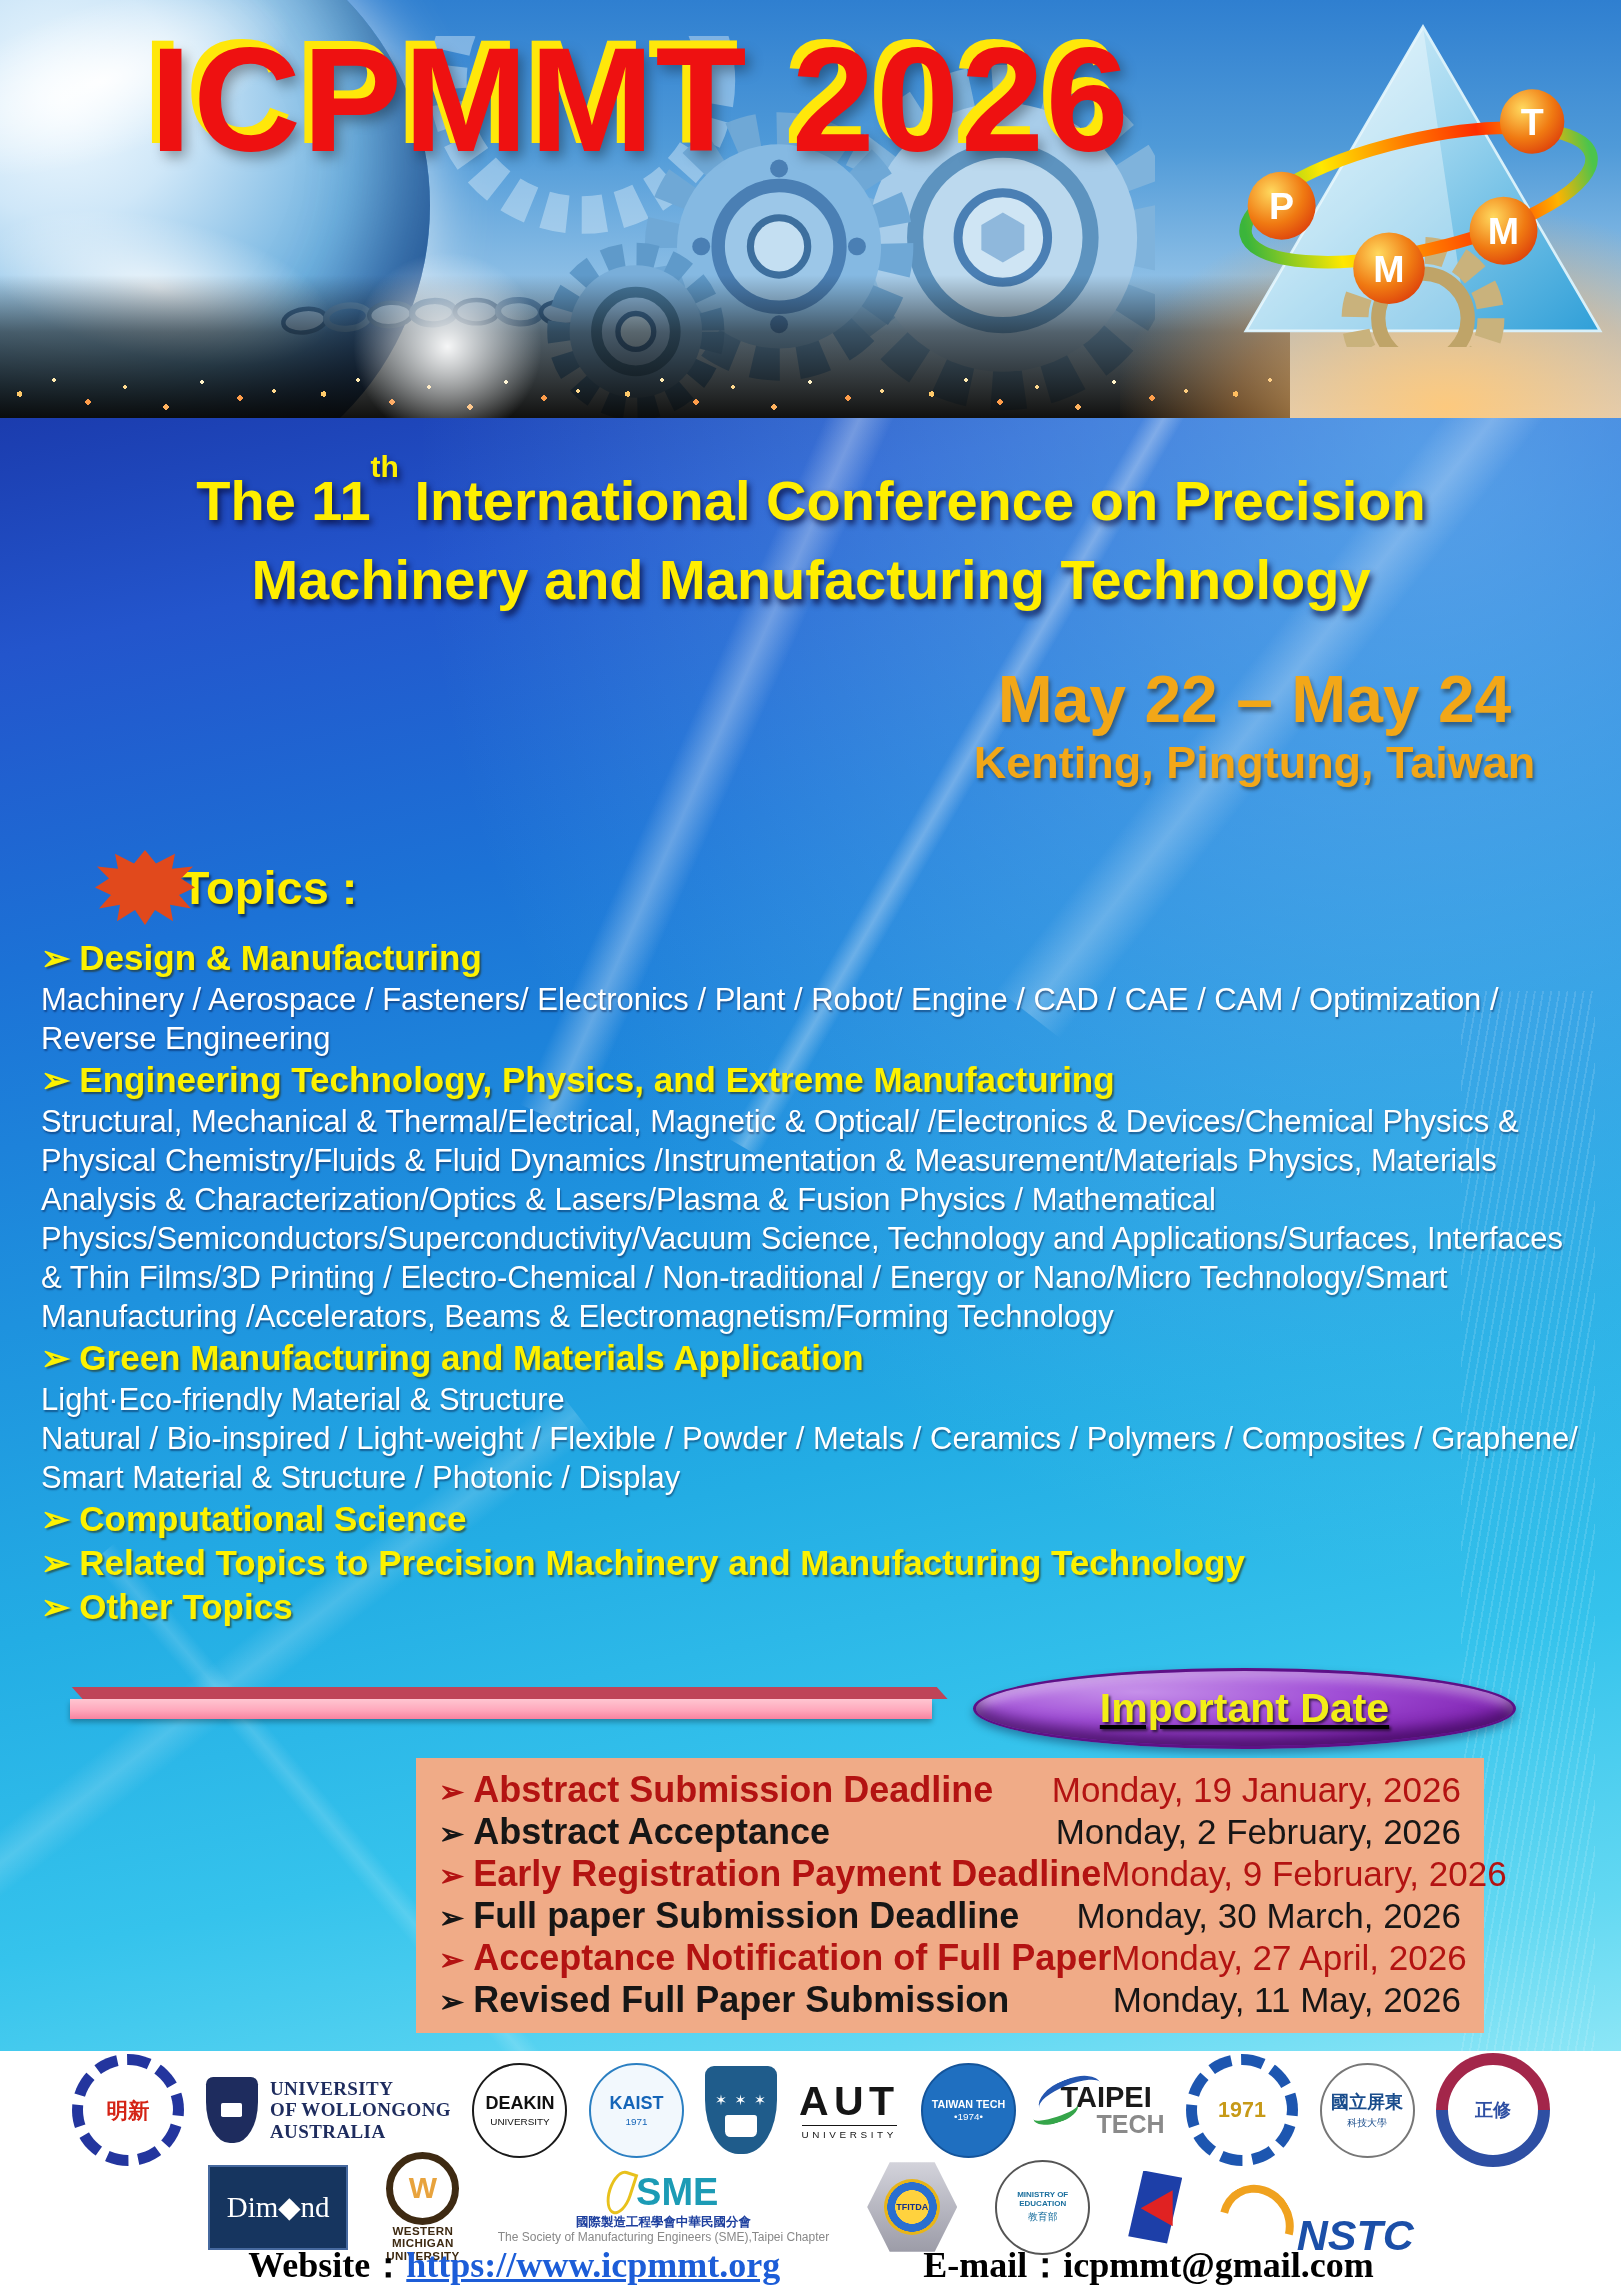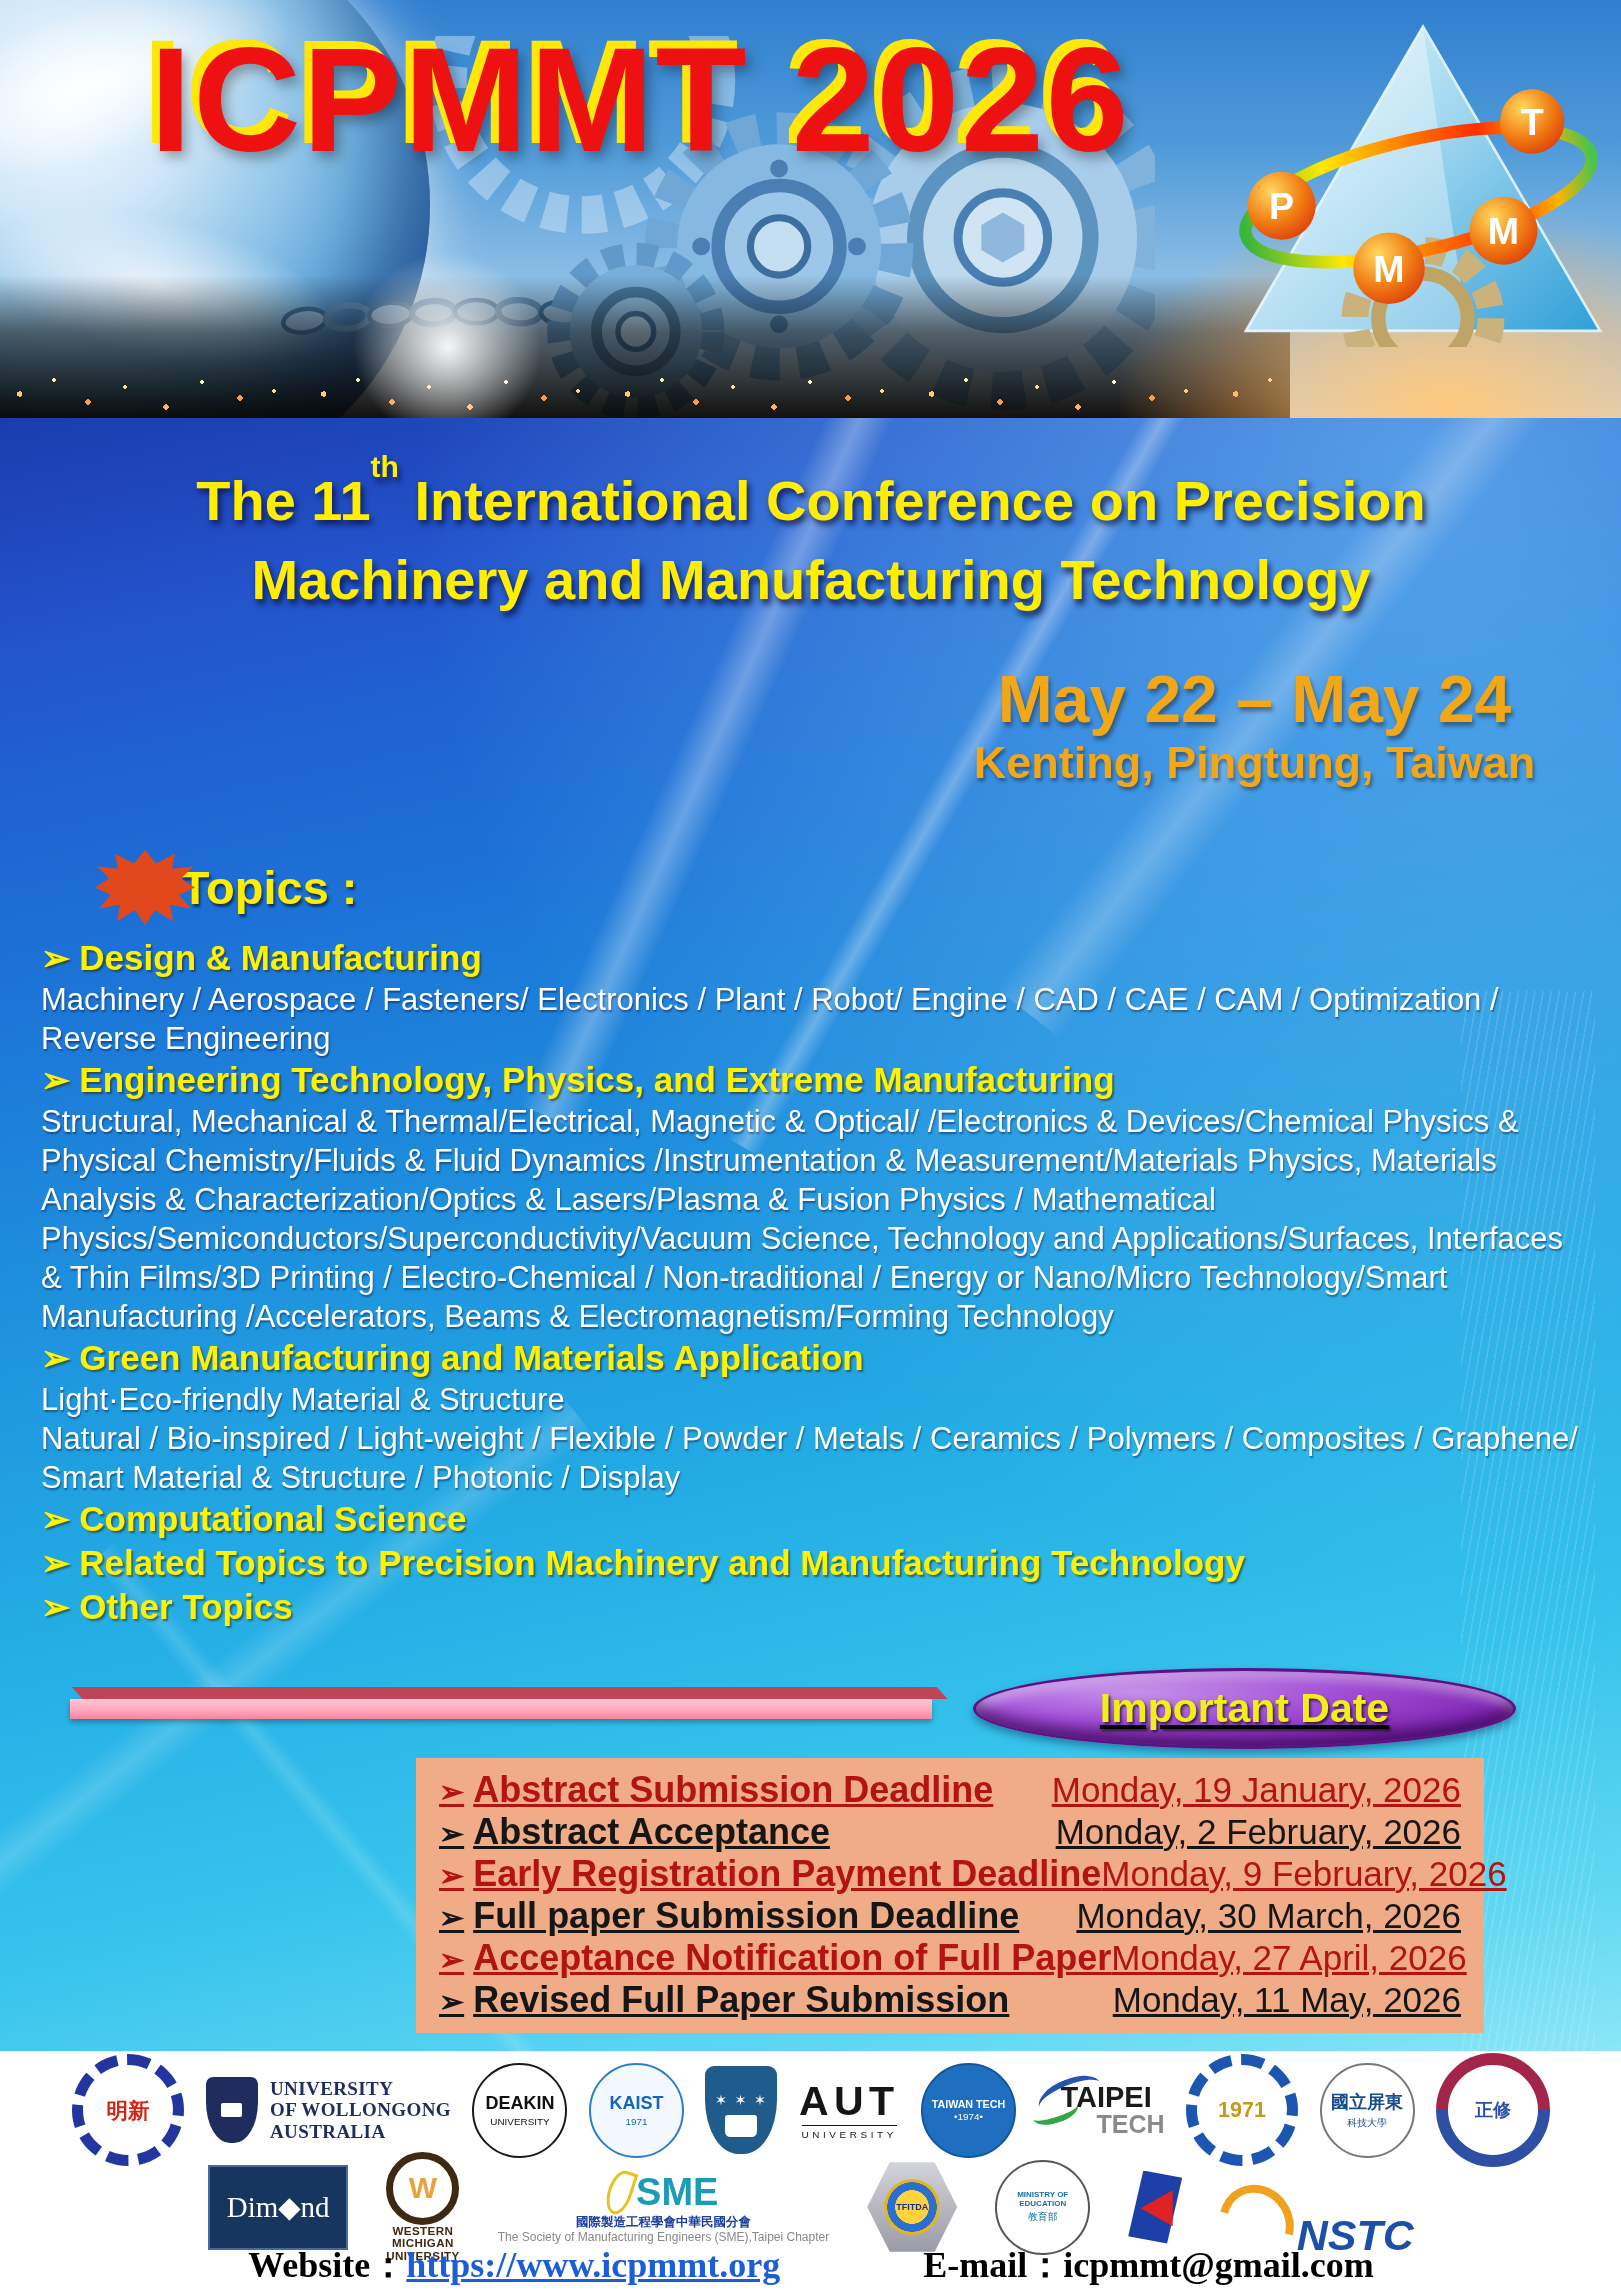--- a/index.html
+++ b/index.html
@@ -75,21 +75,21 @@
   .pink-bar::before{content:"";position:absolute;left:7.2px;top:-11.6px;width:865px;height:11.6px;background:#bf4458;transform:skewX(42deg);}
 
   .imp-ellipse{position:absolute;left:973px;top:1250px;width:537px;height:75px;border-radius:50%;
         background:radial-gradient(ellipse at 30% 28%,#c690ea 0%,#a04ed6 38%,#7a1aaa 82%);
         border:3.6px solid #5d1186;display:flex;align-items:center;justify-content:center;
         box-shadow:inset 0 -9px 14.3px rgba(35,0,55,.55),inset 0 7.2px 10.7px rgba(255,255,255,.4),0 4.5px 9px rgba(0,0,40,.35);text-decoration:underline;}
   .imp-text{font-size:41px;font-weight:bold;color:#f3ee17;text-shadow:1.8px 1.8px 2.7px rgba(0,0,0,.65);}
 
   .dates-table{position:absolute;left:416px;top:1340px;width:1068px;background:#f0ab87;
         padding:10.7px 23px 12.5px 23px;box-sizing:border-box;}
-  .d-row{display:flex;justify-content:space-between;align-items:baseline;height:42px;text-decoration:underline;}
+  .d-row{display:flex;justify-content:space-between;align-items:baseline;height:42px;}
   .d-label{font-size:36px;font-weight:bold;white-space:nowrap;}
   .d-label .bullet{margin-right:9px;font-size:30px;}
   .d-date{font-size:35px;white-space:nowrap;}
   .row-red{color:#b31312;}
   .row-black{color:#161616;}
 
   
   .footer{position:absolute;left:0;top:2051px;width:1622px;height:242px;background:#ffffff;}
   .logo-row{position:absolute;left:0;width:100%;display:flex;justify-content:center;align-items:center;}
   .logo-row1{top:9px;gap:21.5px;height:100px;}

